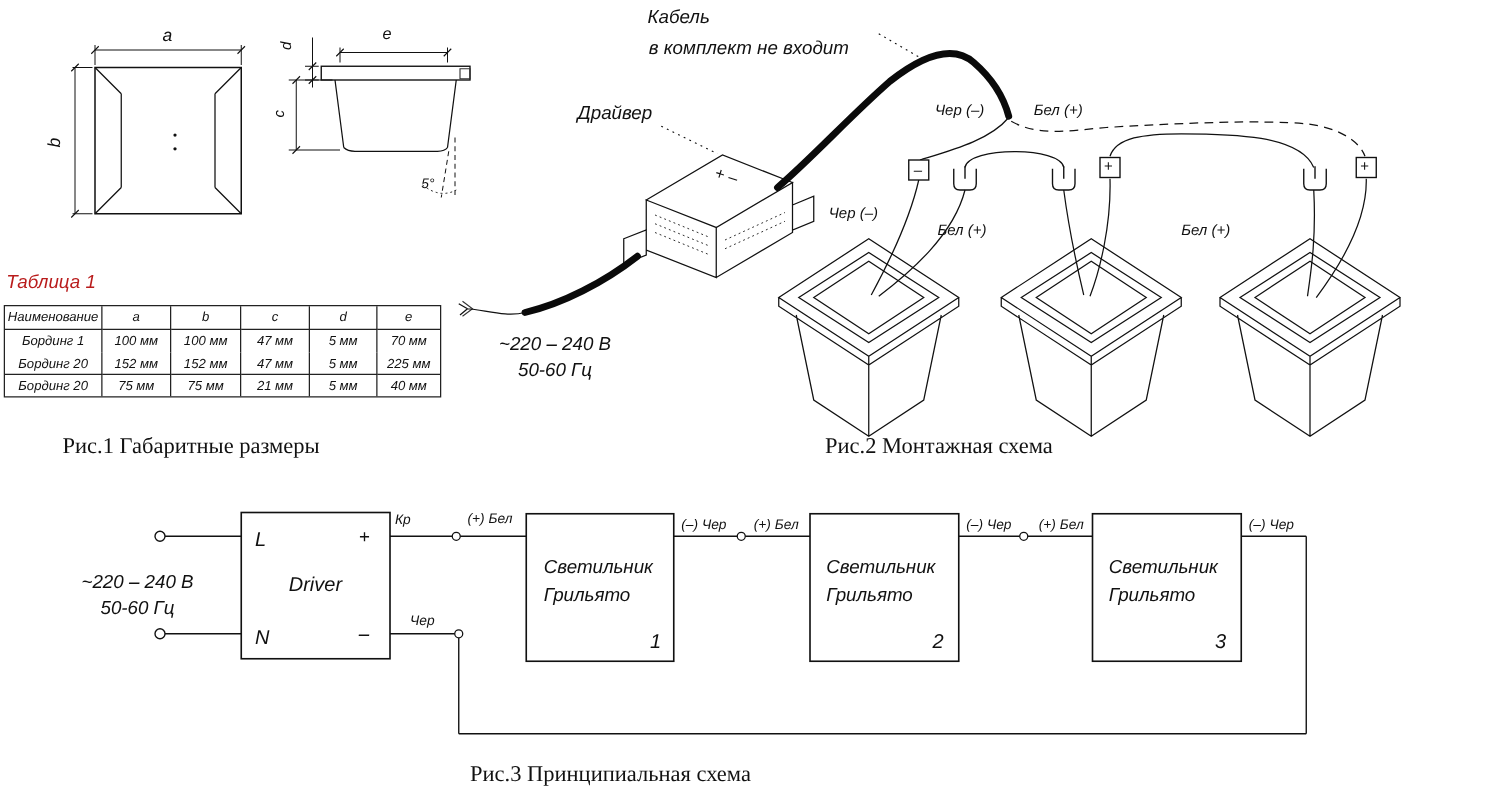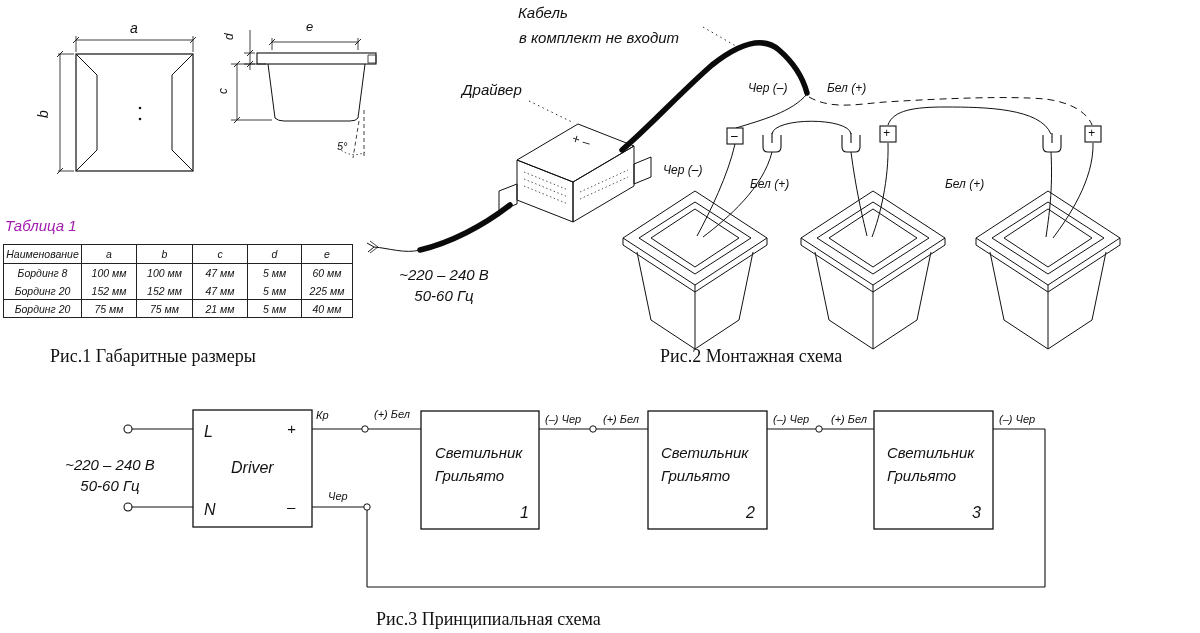--- a/index.html
+++ b/index.html
@@ -1,21 +1,21 @@
 <!DOCTYPE html>
 <html><head>
 <meta charset="utf-8">
 <style>
   html,body{margin:0;padding:0;background:#fff;}
   .canvas{position:relative;width:1200px;height:633px;background:#fff;overflow:hidden;
           font-family:"Liberation Sans",sans-serif;}
   svg{position:absolute;left:0;top:0;}
   svg text{font-family:"Liberation Sans",sans-serif;font-style:italic;fill:#111;}
   svg .cap{font-family:"Liberation Serif",serif;font-style:normal;font-size:18px;fill:#111;}
-  .tbl-title{position:absolute;left:5px;top:217px;font:italic 15px "Liberation Sans",sans-serif;color:#a21caf;}
+  .tbl-title{position:absolute;left:5px;top:217px;font:italic 15px "Liberation Sans",sans-serif;color:#b91c1c;}
   .tbl{position:absolute;left:3px;top:244px;width:348px;border:1px solid #222;
        display:grid;grid-template-columns:78px 55px 56px 55px 54px 50px;
        grid-template-rows:19px 18px 18px 17px;
        font:italic 10.5px "Liberation Sans",sans-serif;color:#111;background:#fff;}
   .tbl .c{border-right:1px solid #222;display:flex;align-items:center;justify-content:center;
           white-space:nowrap;overflow:hidden;}
   .tbl .c.last{border-right:none;}
   .tbl .hb{border-bottom:1px solid #222;}
 </style>
 </head>
@@ -171,26 +171,26 @@
 
   <div class="tbl-title">Таблица 1</div>
   <div class="tbl">
     <div class="c hb">Наименование</div>
     <div class="c hb">a</div>
     <div class="c hb">b</div>
     <div class="c hb">c</div>
     <div class="c hb">d</div>
     <div class="c hb last">e</div>
 
-    <div class="c">Бординг 8</div>
+    <div class="c">Бординг 1</div>
     <div class="c">100 мм</div>
     <div class="c">100 мм</div>
     <div class="c">47 мм</div>
     <div class="c">5 мм</div>
-    <div class="c last">60 мм</div>
+    <div class="c last">70 мм</div>
 
     <div class="c hb">Бординг 20</div>
     <div class="c hb">152 мм</div>
     <div class="c hb">152 мм</div>
     <div class="c hb">47 мм</div>
     <div class="c hb">5 мм</div>
     <div class="c hb last">225 мм</div>
 
     <div class="c">Бординг 20</div>
     <div class="c">75 мм</div>

